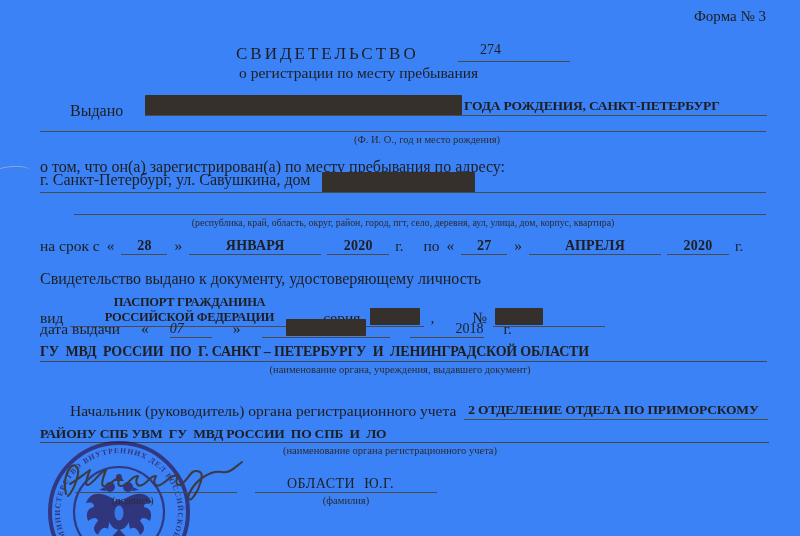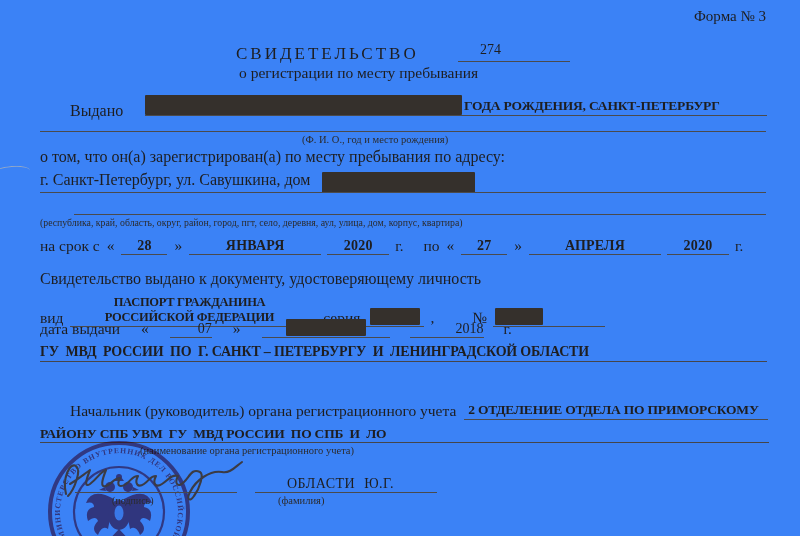--- a/index.html
+++ b/index.html
@@ -3,38 +3,38 @@
 <meta charset="utf-8">
 <style>
   html,body{margin:0;padding:0;background:#e8e8e4;}
   .doc{
     position:relative;width:800px;height:536px;overflow:hidden;
     background:#3b82f6;
     font-family:"Liberation Serif","DejaVu Serif",serif;
     color:#1e1e20;
   }
   .abs{position:absolute;}
-  .cap{font-size:10.5px;color:#2b2b2d;text-align:left;}
+  .cap{font-size:10.5px;color:#2b2b2d;text-align:center;}
   .rule{border-bottom:1.4px solid #4a4a4c;height:0;}
   .redact{background:#35302c;border-radius:1px;}
   .bcond{font-weight:bold;letter-spacing:-0.2px;}
   .pre{white-space:pre;}
   
   .form-number{top:8px;right:34px;font-size:15px;}
   .title{top:44px;left:236px;font-size:17px;letter-spacing:3px;}
   .numcell{top:42px;left:458px;width:112px;height:20px;border-bottom:1.4px solid #4a4a4c;font-size:14px;padding-left:22px;box-sizing:border-box;}
   .subtitle{top:64px;left:239px;font-size:15.5px;}
   
   .issued-label{top:102px;left:70px;font-size:16px;}
   .issued-redact{top:95px;left:145px;width:317px;height:20px;}
   .issued-suffix{top:98px;left:464px;font-size:13.5px;}
   .issued-rule{top:115px;left:145px;width:622px;}
   .line-fio{top:131px;left:40px;width:726px;}
   .caption-fio{top:134px;left:302px;width:250px;}
-  .stmt1{top:148px;left:40px;font-size:16px;}
+  .stmt1{top:158px;left:40px;font-size:16px;}
   .addr{top:171px;left:40px;font-size:16px;}
   .addr-redact{top:172px;left:322px;width:153px;height:21px;}
   .line-addr{top:192px;left:40px;width:726px;}
   .line2{top:214px;left:74px;width:692px;}
   .caption-addr{top:217px;left:40px;width:726px;font-size:9.8px;}
   
   .term-row{top:237px;left:40px;width:730px;display:flex;align-items:flex-end;gap:6px;font-size:15.5px;}
   .cell{border-bottom:1.4px solid #4a4a4c;text-align:center;font-weight:bold;font-size:14px;letter-spacing:0.2px;}
   .cell.day{width:46px;}
   .cell.month{width:132px;}
@@ -45,21 +45,21 @@
   
   .intro{top:270px;left:40px;font-size:16px;}
   .vid-row{top:295px;left:40px;display:flex;align-items:flex-end;gap:6px;font-size:15.5px;}
   .vid-kind{width:240px;border-bottom:1.4px solid #4a4a4c;text-align:center;font-weight:bold;font-size:12.5px;letter-spacing:-0.3px;padding-bottom:1px;}
   .vid-series{width:58px;border-bottom:1.4px solid #4a4a4c;display:flex;justify-content:center;}
   .vid-series .redact{width:50px;height:17px;margin-bottom:1px;}
   .vid-space{width:26px;}
   .vid-number{width:112px;border-bottom:1.4px solid #4a4a4c;display:flex;}
   .vid-number .redact{width:48px;height:17px;margin:0 0 1px 2px;}
   .date-row{top:319px;left:40px;display:flex;align-items:flex-end;gap:20px;font-size:15.5px;}
-  .date-day{width:42px;border-bottom:1.4px solid #4a4a4c;text-align:right;font-size:14px;}
+  .date-day{width:42px;border-bottom:1.4px solid #4a4a4c;text-align:left;font-size:14px;font-style:italic;}
   .date-month{width:128px;border-bottom:1.4px solid #4a4a4c;display:flex;justify-content:center;}
   .date-month .redact{width:80px;height:17px;margin-bottom:1px;}
   .date-year{width:74px;border-bottom:1.4px solid #4a4a4c;text-align:right;font-size:14px;}
   .authority{top:344px;left:40px;font-size:14px;text-align:center;}
   .line-auth{top:361px;left:40px;width:727px;border-bottom:1.8px solid #45454a;}
   .caption-auth{top:364px;left:150px;width:500px;}
   
   .chief-row{top:402px;left:40px;width:728px;display:flex;align-items:flex-end;font-size:15.5px;}
   .chief-label{white-space:nowrap;margin-left:30px;}
   .chief-value{flex:1;margin-left:8px;border-bottom:1.4px solid #4a4a4c;font-weight:bold;font-size:13.5px;letter-spacing:-0.2px;padding:0 0 1px 4px;}
@@ -147,20 +147,21 @@
     <span class="quote">»</span>
     <span class="date-month">
         <span class="redact"></span>
       </span>
     <span class="date-year">2018</span>
     <span class="gsuf">г.</span>
   </div>
 
   <div class="abs authority bcond pre">ГУ  МВД  РОССИИ  ПО  Г. САНКТ – ПЕТЕРБУРГУ  И  ЛЕНИНГРАДСКОЙ ОБЛАСТИ</div>
   <div class="abs line-auth"></div>
+  <div class="abs cap caption-auth">(наименование органа, учреждения, выдавшего документ)</div>
 
   <div class="abs chief-row">
     <span class="chief-label">Начальник (руководитель) органа регистрационного учета</span>
     <span class="chief-value">2 ОТДЕЛЕНИЕ ОТДЕЛА  ПО ПРИМОРСКОМУ</span>
   </div>
   <div class="abs chief2 bcond pre">РАЙОНУ СПБ УВМ  ГУ  МВД РОССИИ  ПО СПБ  И  ЛО</div>
   <div class="abs line-chief"></div>
   <div class="abs cap caption-chief">(наименование органа регистрационного учета)</div>
 
   <svg class="abs stamp-svg" width="150" height="150" viewBox="0 0 150 150">

